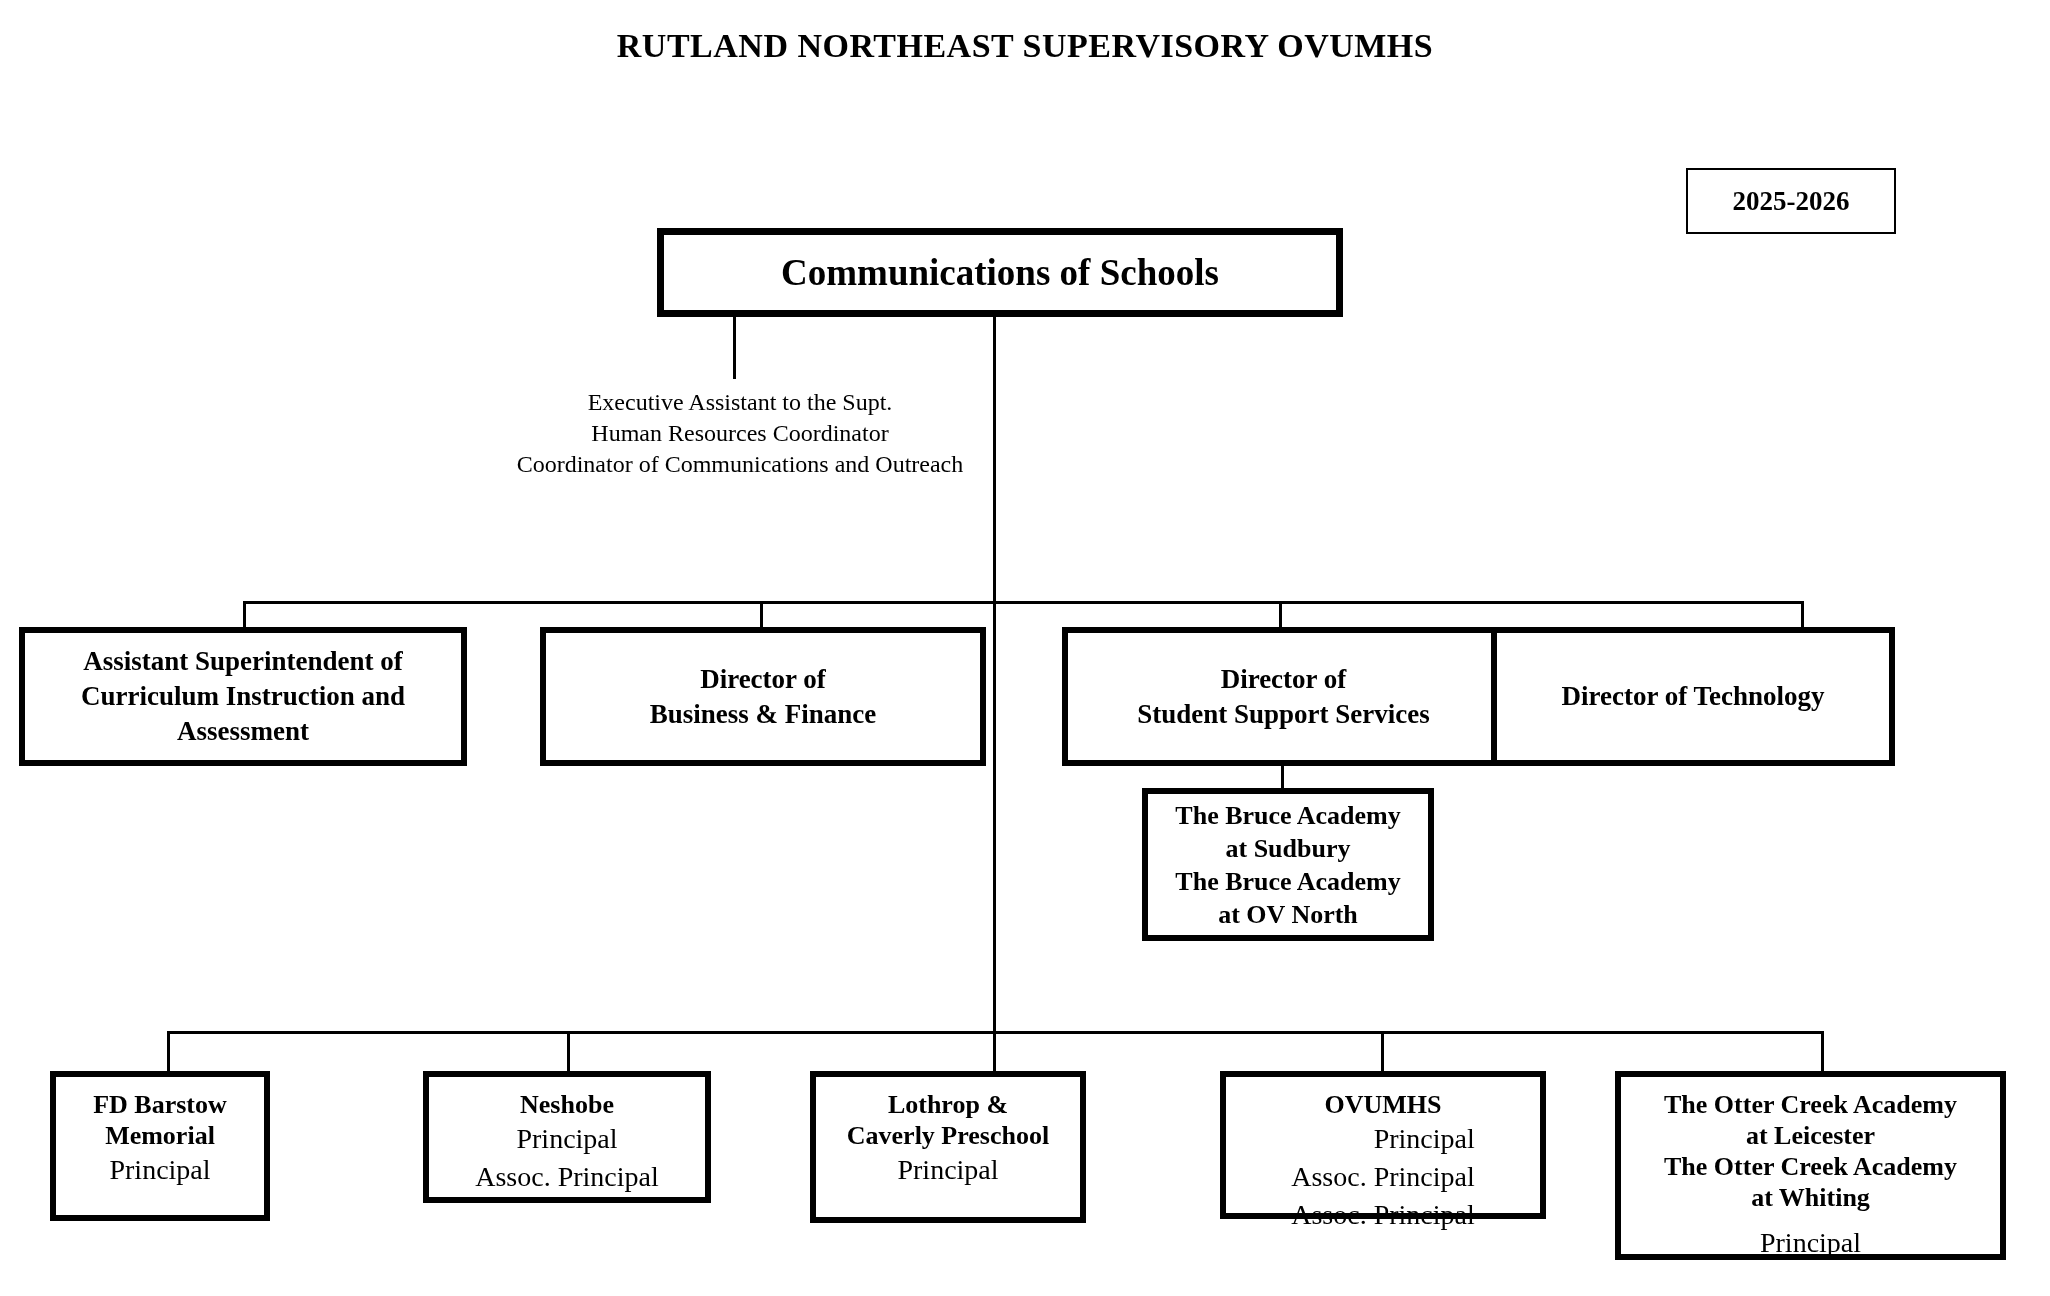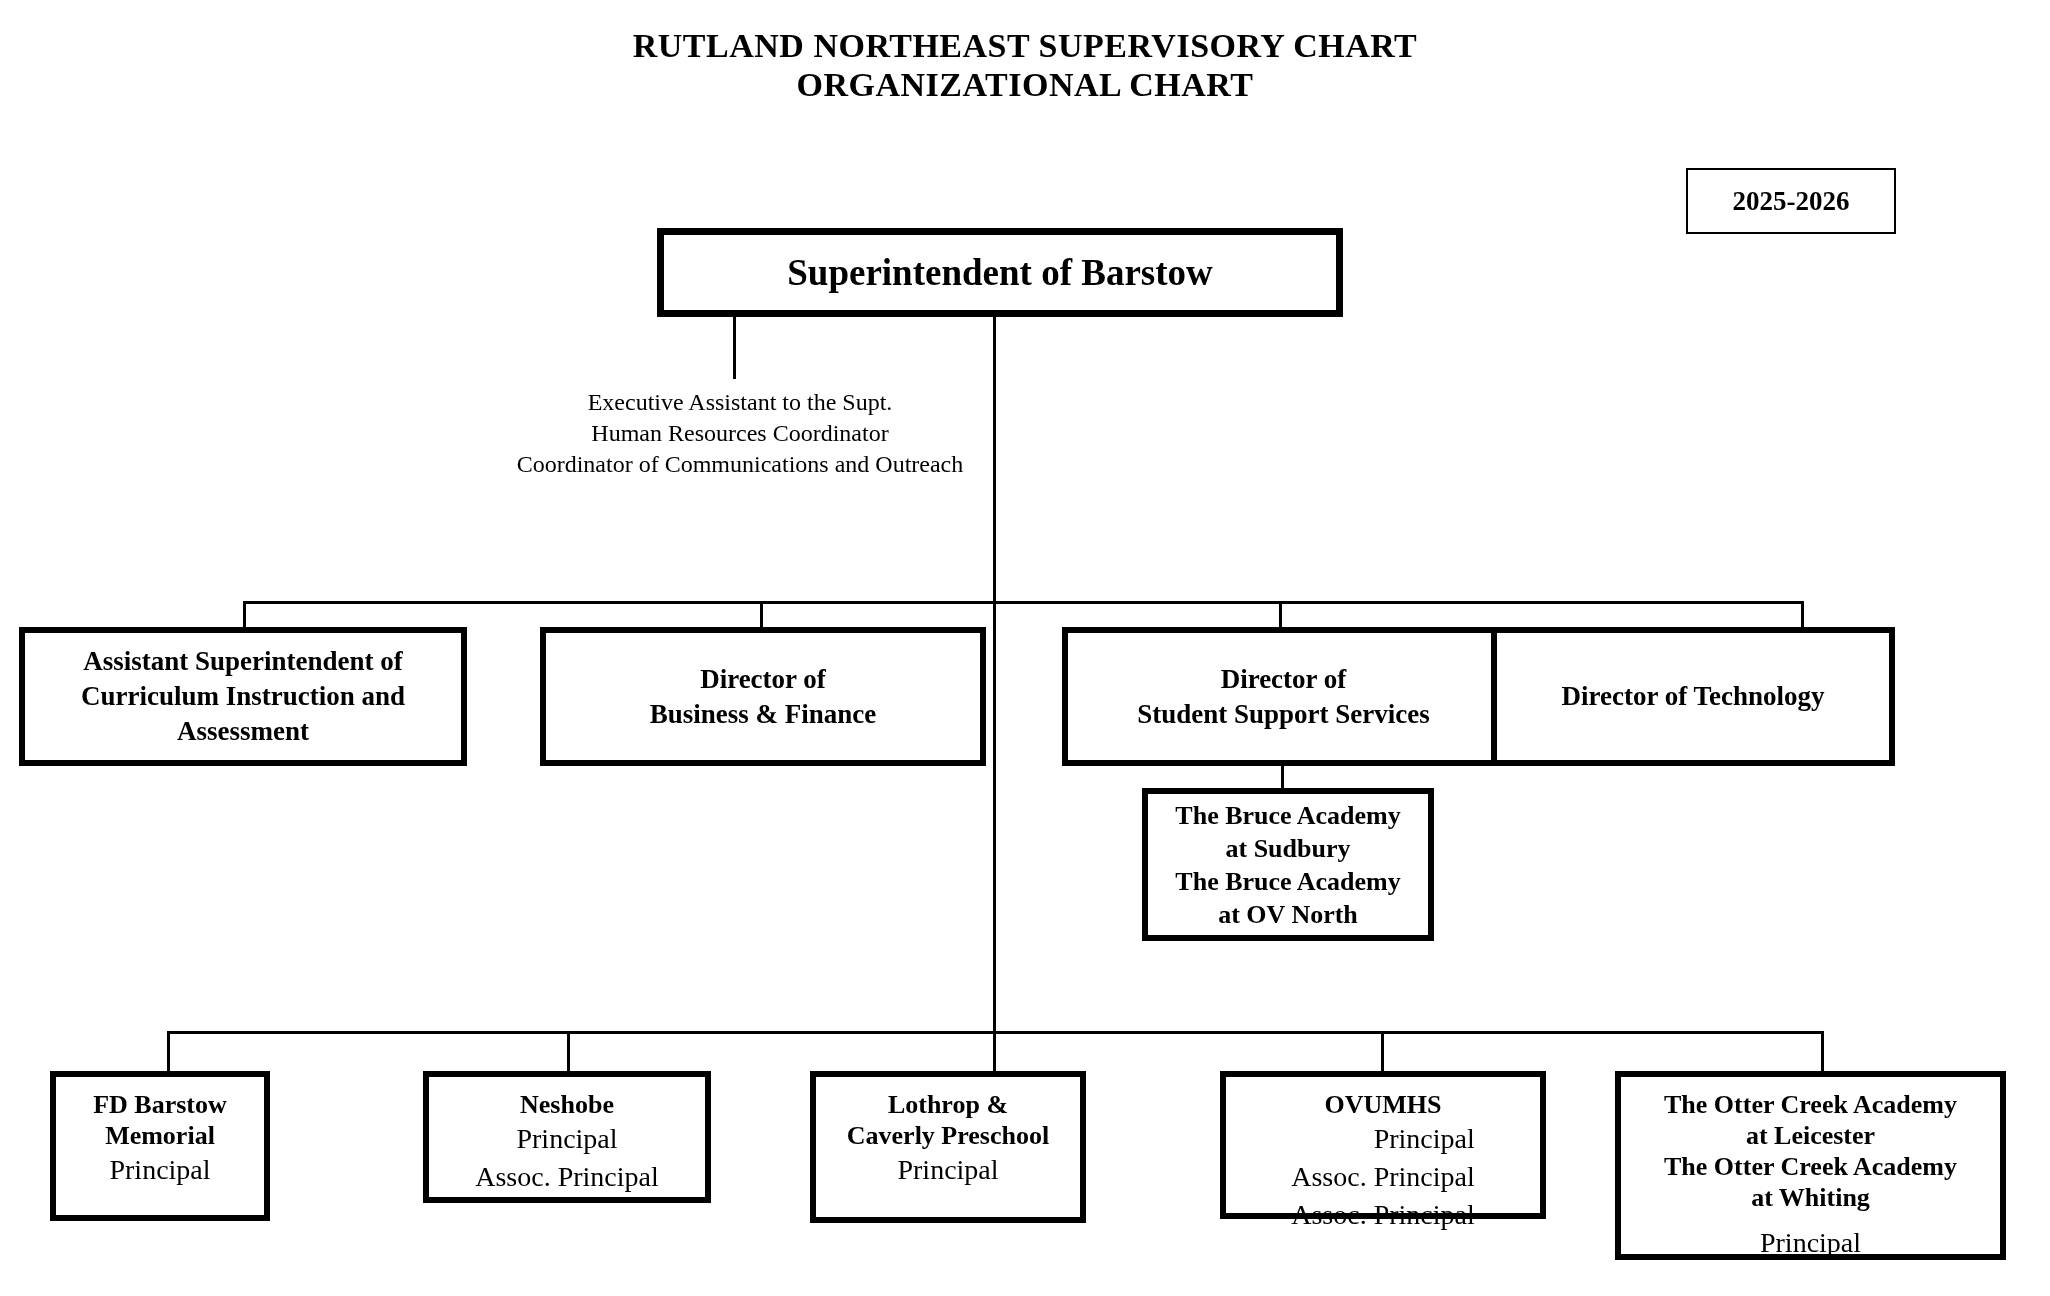--- a/index.html
+++ b/index.html
@@ -56,30 +56,29 @@
   .s5 { left: 1615px; width: 391px; height: 189px; gap: 11px; }
   .school-name { font-weight: bold; font-size: 26px; line-height: 31px; }
   .school-roles { font-weight: normal; font-size: 28px; line-height: 38px; }
 </style>
 </head>
 <body>
 
 <div class="canvas">
 
   <div class="title">
-    <div>RUTLAND NORTHEAST SUPERVISORY CHART</div>
-    <div>ORGANIZATIONAL CHART</div>
+    <div>RUTLAND NORTHEAST SUPERVISORY OVUMHS</div>
   </div>
 
   <div class="year-box">
     <span>2025-2026</span>
   </div>
 
   <div class="box supt-box">
-    <span>Superintendent of Barstow</span>
+    <span>Communications of Schools</span>
   </div>
 
   <div class="vline" style="left:733px; top:317px; height:62px;"></div>
 
   <div class="staff-note pre">Executive Assistant to the Supt.
 Human Resources Coordinator
 Coordinator of Communications and Outreach</div>
 
   <div class="vline" style="left:993px; top:317px; height:755px;"></div>
 

